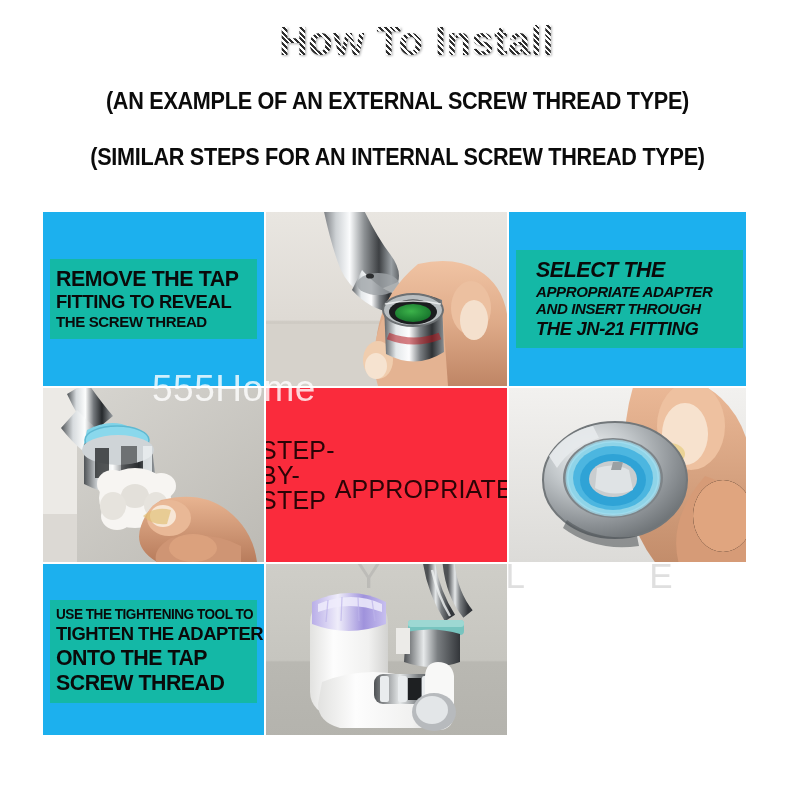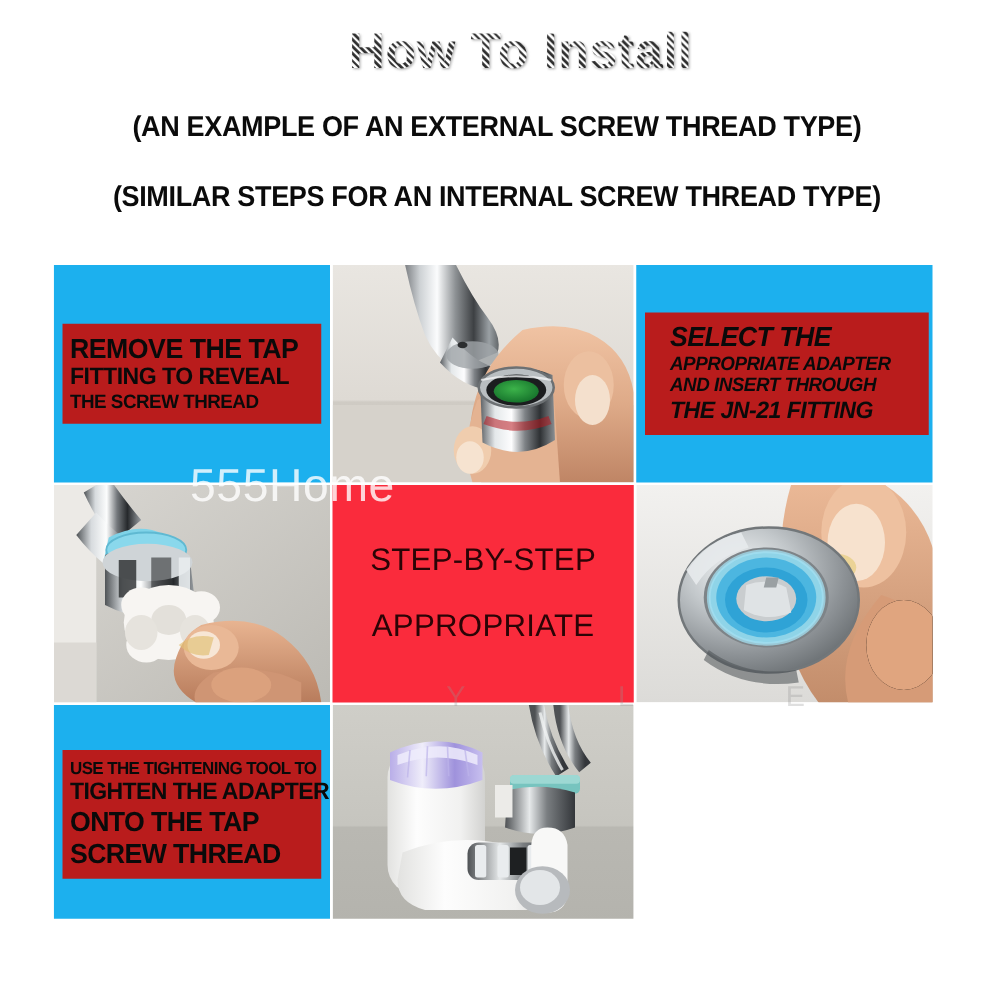--- a/index.html
+++ b/index.html
@@ -72,21 +72,21 @@
   .cell { position: relative; overflow: hidden; }
 
   
   .cell-blue {
     background: #1CB0EE;
     display: flex;
     align-items: center;
     justify-content: center;
   }
   .textbox {
-    background: #b91c1c;
+    background: #14b8a6;
     width: 94%;
     padding: 7px 6px 8px 6px;
     text-align: left;
   }
   .textbox .ln {
     display: block;
     color: #0a0a0a;
     font-weight: bold;
     letter-spacing: -0.4px;
     line-height: 1.14;
@@ -99,21 +99,20 @@
   .ln.sml  { font-size: 15.5px; }
   .ln.xsml { font-size: 14px; }
 
   .tb-c3 { padding-left: 20px; font-style: italic; }
   .tb-c7 .ln, .tb-c9 .ln { letter-spacing: -0.5px; }
 
   
   .cell-red {
     background: #FA2B3C;
     display: flex;
-    flex-direction: column;
     align-items: center;
     justify-content: center;
   }
   .cell-red .rline {
     color: #2b0406;
     font-size: 25px;
     font-weight: normal;
     letter-spacing: 0.2px;
     line-height: 1.0;
   }
@@ -133,22 +132,22 @@
   .wm-555 {
     left: 152px;
     top: 368px;
     font-size: 37px;
     color: rgba(255,255,255,0.80);
     letter-spacing: 0.5px;
     z-index: 9;
   }
   .wm-yle {
     left: 357px;
-    top: 544px;
-    font-size: 23px;
+    top: 556px;
+    font-size: 35px;
     color: rgba(150,150,150,0.30);
     letter-spacing: 58px;
     z-index: 9;
   }
 </style>
 </head>
 <body>
 
 <div class="header">
   <div class="main-title">How To Install</div>

